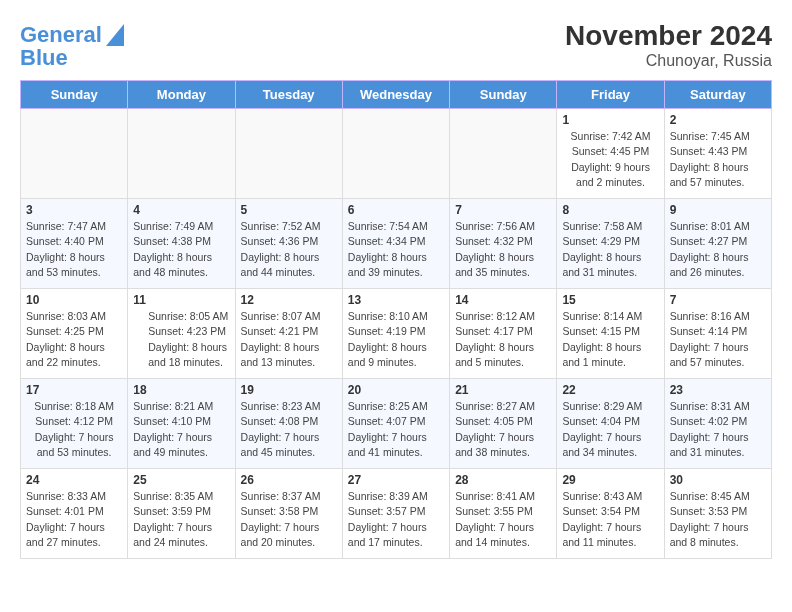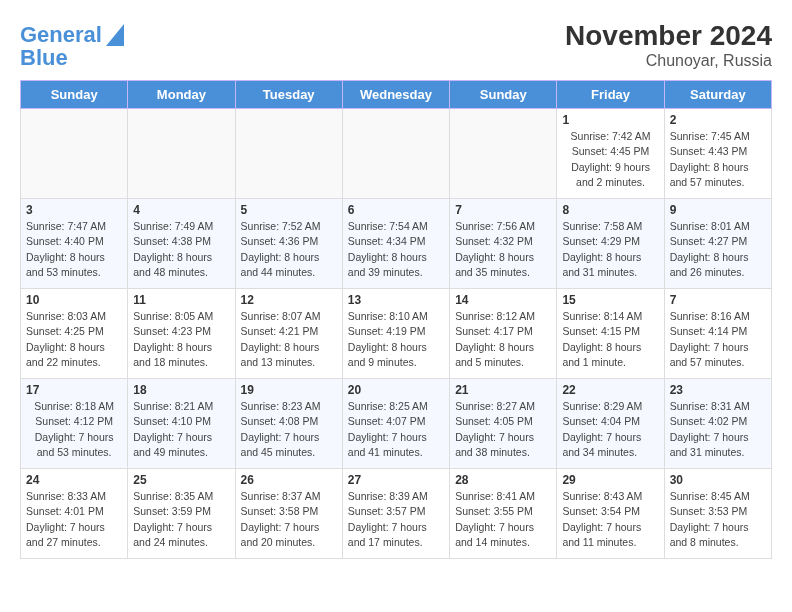--- a/index.html
+++ b/index.html
@@ -191,21 +191,21 @@
       <tr>
         <td>
           <div class="day-number">10</div>
           <div class="day-info" style="white-space: pre-line;">Sunrise: 8:03 AM
 Sunset: 4:25 PM
 Daylight: 8 hours
 and 22 minutes.</div>
         </td>
         <td>
           <div class="day-number">11</div>
-          <div class="day-info" style="white-space: pre-line;">Sunrise: 8:05 AM
+          <div class="day-info" style="white-space: pre-line; margin-left: 15px;">Sunrise: 8:05 AM
 Sunset: 4:23 PM
 Daylight: 8 hours
 and 18 minutes.</div>
         </td>
         <td>
           <div class="day-number">12</div>
           <div class="day-info" style="white-space: pre-line;">Sunrise: 8:07 AM
 Sunset: 4:21 PM
 Daylight: 8 hours
 and 13 minutes.</div>

